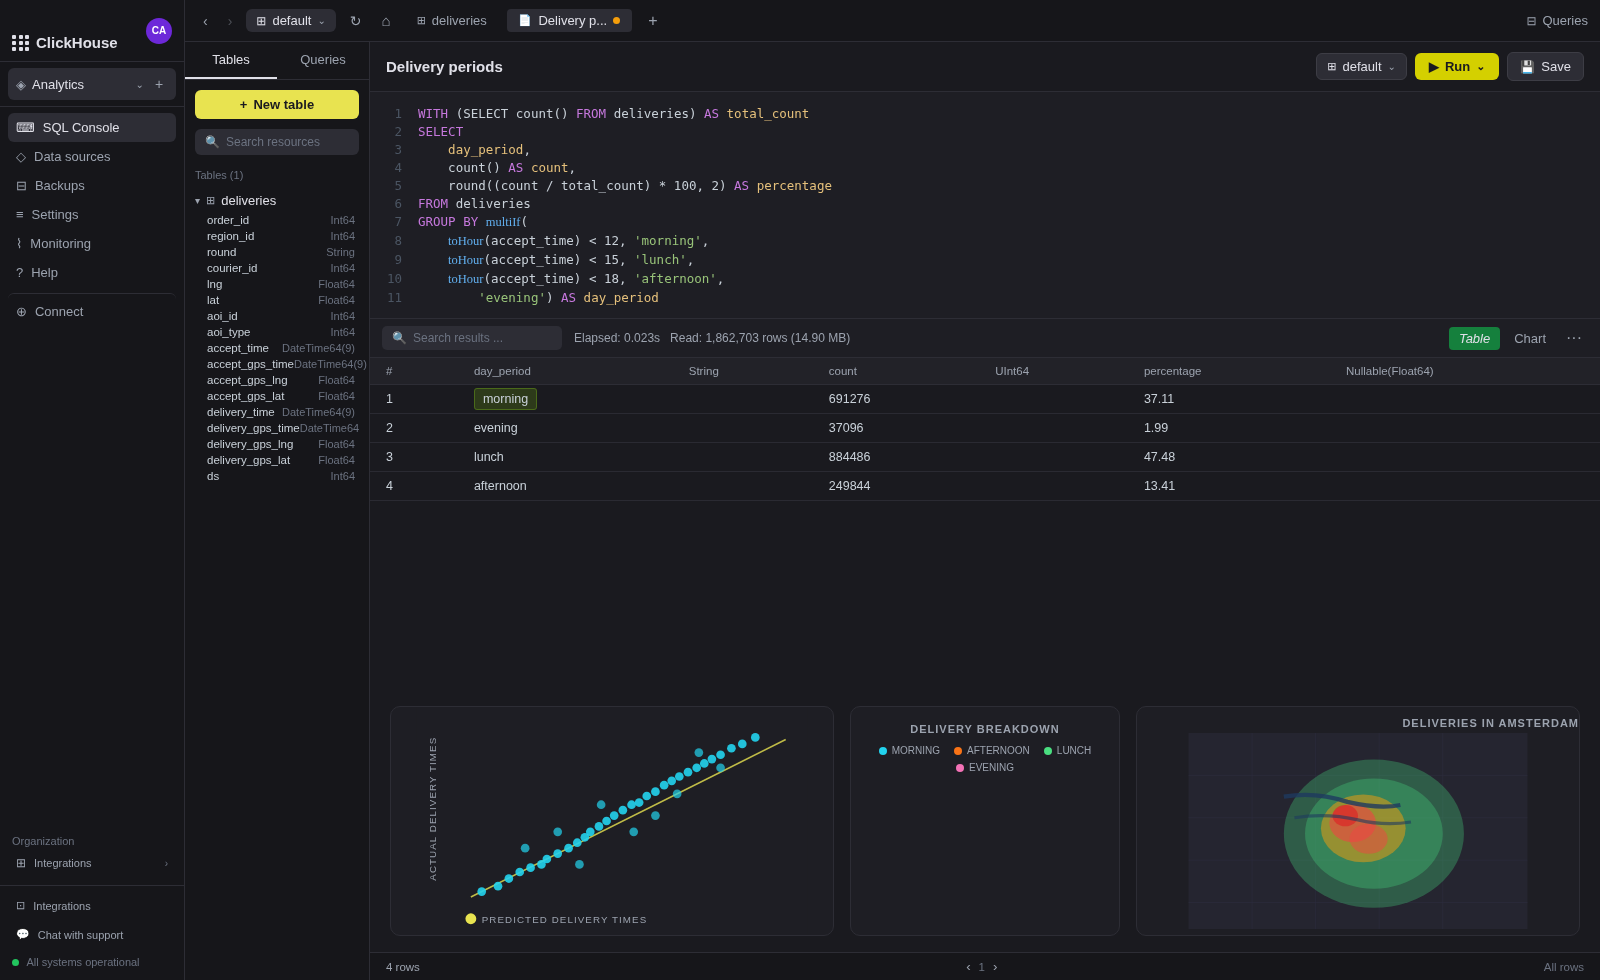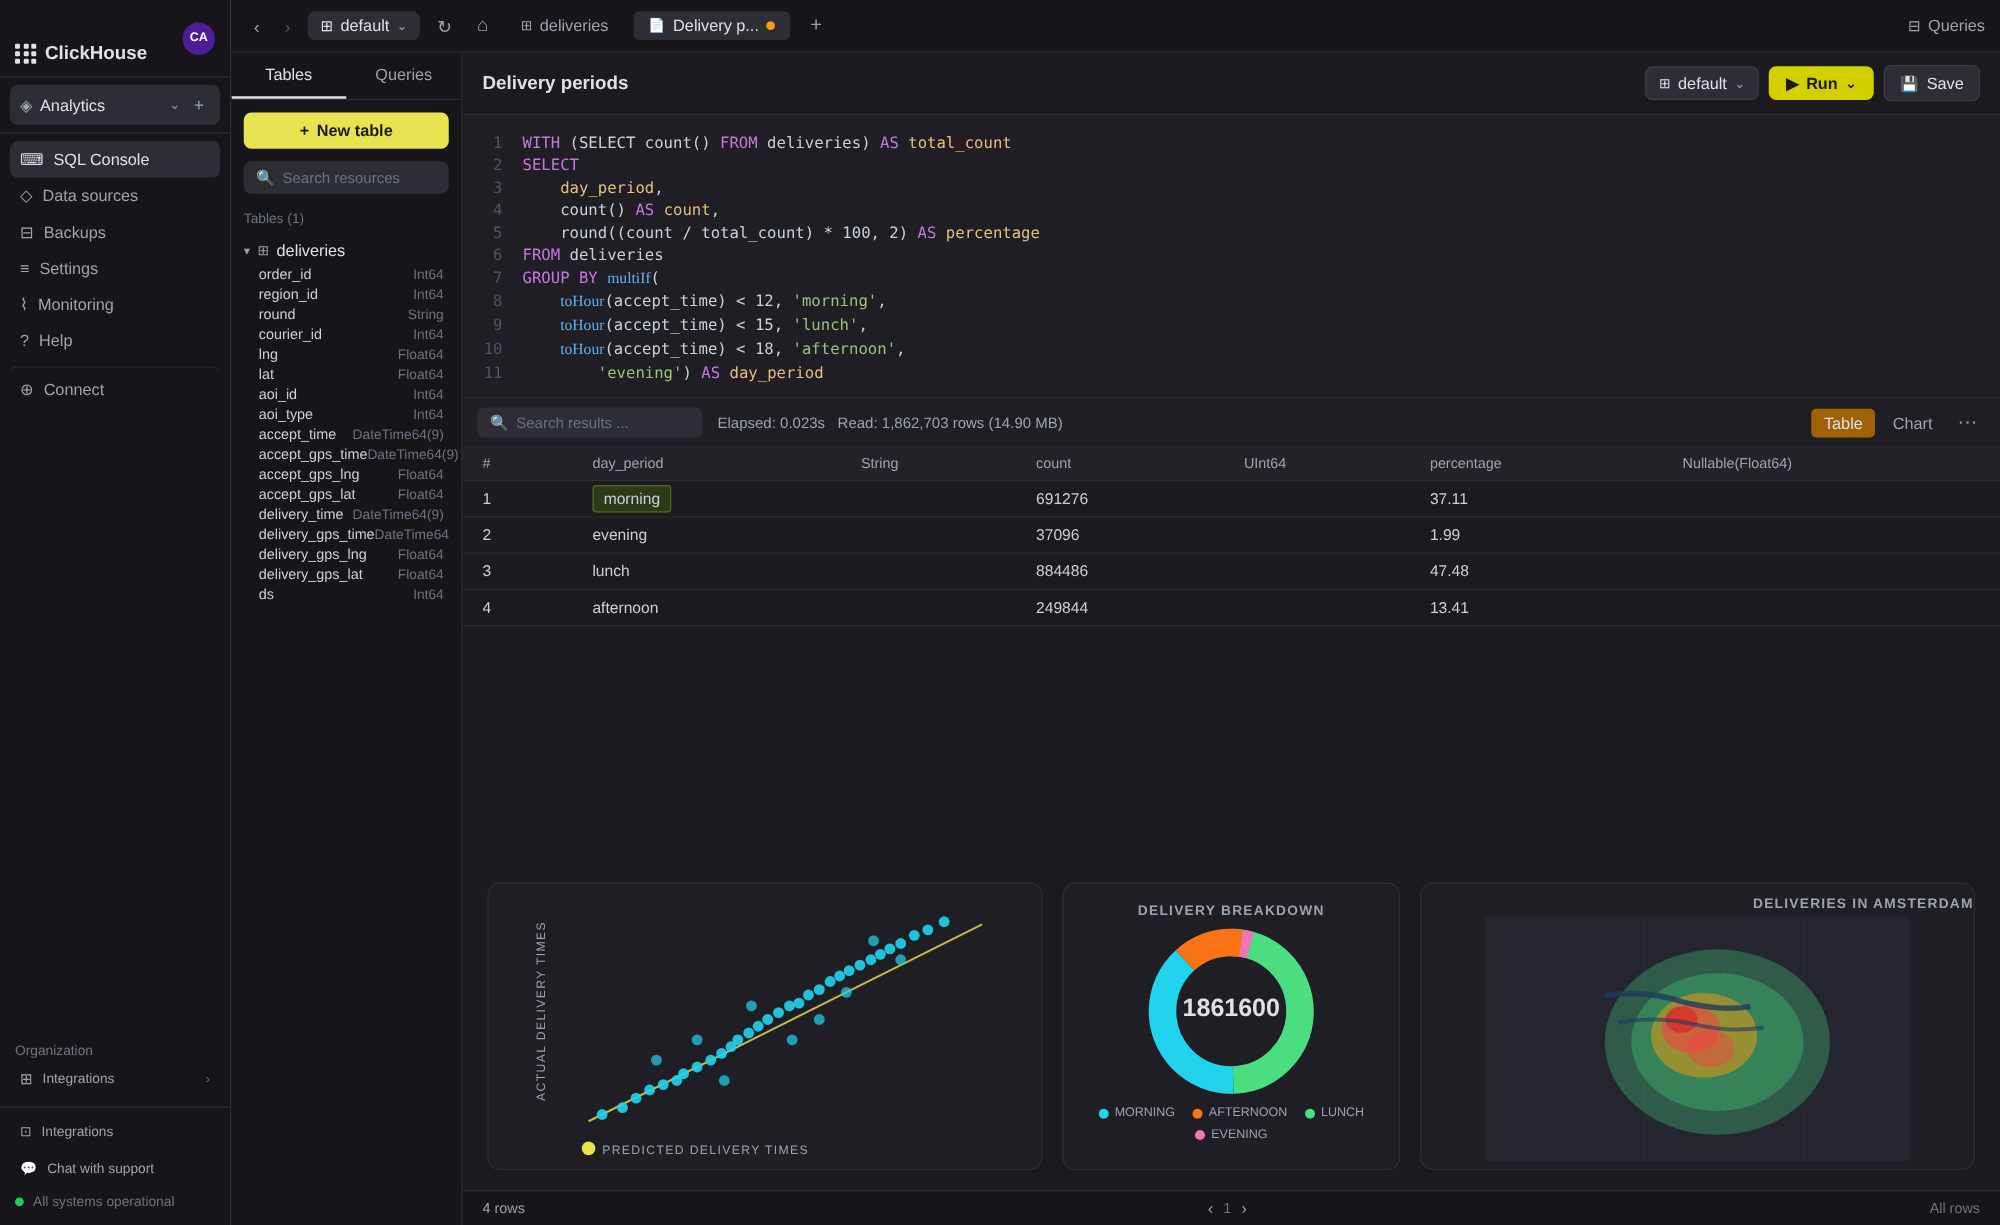--- a/index.html
+++ b/index.html
@@ -8,21 +8,21 @@
     
     .app-layout { display: flex; flex: 1; height: 100%; }
     .sidebar { width: 185px; background: #16161a; border-right: 1px solid #2d2d35; display: flex; flex-direction: column; flex-shrink: 0; }
     .main-area { flex: 1; display: flex; flex-direction: column; overflow: hidden; }
 
     
     .sidebar-header { display: flex; align-items: center; padding: 10px 12px; border-bottom: 1px solid #2d2d35; gap: 8px; }
     .sidebar-logo { display: flex; align-items: center; gap: 6px; font-weight: 700; font-size: 15px; color: #e0e0e8; flex: 1; margin-top: 24px; }
     .logo-grid { display: grid; grid-template-columns: 1fr 1fr 1fr; gap: 2px; width: 18px; }
     .logo-dot { width: 4px; height: 4px; background: #e0e0e8; border-radius: 1px; }
-    .avatar-btn { width: 26px; height: 26px; background: #4c1d95; border-radius: 50%; display: flex; align-items: center; justify-content: center; font-size: 10px; font-weight: 700; color: white; cursor: pointer; border: none; }
+    .avatar-btn { width: 26px; height: 26px; background: #6d28d9; border-radius: 50%; display: flex; align-items: center; justify-content: center; font-size: 10px; font-weight: 700; color: white; cursor: pointer; border: none; }
 
     .sidebar-section { padding: 6px 8px; border-bottom: 1px solid #2d2d35; }
     .sidebar-item { display: flex; align-items: center; gap: 8px; padding: 7px 8px; border-radius: 6px; cursor: pointer; color: #9ca3af; font-size: 13px; }
     .sidebar-item.active { color: #e0e0e8; background: #2d2d35; }
     .sidebar-item-analytics { display: flex; align-items: center; gap: 6px; padding: 7px 8px; border-radius: 6px; cursor: pointer; color: #e0e0e8; background: #2d2d35; font-size: 13px; }
     .analytics-row { display: flex; align-items: center; gap: 6px; flex: 1; }
     .plus-btn { width: 18px; height: 18px; display: flex; align-items: center; justify-content: center; color: #9ca3af; cursor: pointer; border: none; background: none; font-size: 14px; }
 
     .org-section { padding: 10px 12px; font-size: 11px; color: #6b7280; margin-top: auto; }
     .org-item { display: flex; align-items: center; gap: 8px; padding: 5px 4px; cursor: pointer; color: #9ca3af; border-radius: 4px; }
@@ -81,21 +81,21 @@
     .fn { color: #61afef; font-family: Liberation Serif, serif; }
     .str { color: #98c379; }
     .alias { color: #e5c07b; }
 
     
     .results-bar { display: flex; align-items: center; padding: 7px 12px; border-bottom: 1px solid #2d2d35; background: #1e1e24; gap: 12px; }
     .results-search { display: flex; align-items: center; gap: 6px; background: #2d2d35; border-radius: 5px; padding: 5px 10px; color: #6b7280; font-size: 12px; flex: 0 0 180px; cursor: text; }
     .results-stats { color: #9ca3af; font-size: 12px; flex: 1; }
     .view-btns { display: flex; gap: 4px; align-items: center; }
     .view-btn { background: none; border: none; color: #9ca3af; cursor: pointer; padding: 4px 10px; border-radius: 4px; font-size: 13px; }
-    .view-btn.active { background: #a16207; color: #e0e0e8; }
+    .view-btn.active { background: #15803d; color: #e0e0e8; font-style: italic; }
     .more-btn { background: none; border: none; color: #9ca3af; cursor: pointer; font-size: 16px; padding: 2px 6px; }
 
     
     .results-table-wrap { overflow: hidden; flex: 1; }
     .results-table { width: 100%; border-collapse: collapse; font-size: 12.5px; }
     .results-table th { background: #222228; color: #9ca3af; padding: 7px 16px; text-align: left; border-bottom: 1px solid #2d2d35; font-weight: 500; font-size: 11.5px; white-space: nowrap; }
     .results-table td { padding: 7px 16px; border-bottom: 1px solid #2a2a32; color: #c9d1d9; }
     .row-num { color: #6b7280; }
     .highlighted-cell { background: #2d3a1a !important; border: 1px solid #4a6a1a; border-radius: 3px; padding: 3px 8px; color: #c9d1d9; }
 
@@ -545,34 +545,20 @@
               <circle cx="280" cy="56" r="4" fill="#22d3ee" opacity="0.7"></circle>
 
               <circle cx="50" cy="195" r="5" fill="#e8e350"></circle>
               <text x="60" y="199" font-size="9" fill="#9ca3af" font-family="sans-serif" letter-spacing="1">PREDICTED DELIVERY TIMES</text>
             </svg>
           </div>
 
           <div class="chart-card donut-card">
             <div class="donut-inner">
               <div class="chart-title">DELIVERY BREAKDOWN</div>
-              <div class="donut-svg-wrap">
-                <svg viewBox="0 0 140 140" width="140" height="140">
-                  <circle cx="70" cy="70" r="55" fill="none" stroke="#2d2d35" stroke-width="22"></circle>
-
-                  <circle cx="70" cy="70" r="55" fill="none" stroke="#4ade80" stroke-width="22" stroke-dasharray="170.9 174.8" stroke-dashoffset="0" transform="rotate(-90 70 70)"></circle>
-
-                  <circle cx="70" cy="70" r="55" fill="none" stroke="#22d3ee" stroke-width="22" stroke-dasharray="133.6 211.1" stroke-dashoffset="-170.9" transform="rotate(-90 70 70)"></circle>
-
-                  <circle cx="70" cy="70" r="55" fill="none" stroke="#f97316" stroke-width="22" stroke-dasharray="48.3 296.4" stroke-dashoffset="-304.5" transform="rotate(-90 70 70)"></circle>
-
-                  <circle cx="70" cy="70" r="55" fill="none" stroke="#f472b6" stroke-width="22" stroke-dasharray="7.2 337.5" stroke-dashoffset="-352.8" transform="rotate(-90 70 70)"></circle>
-                  <text x="70" y="74" text-anchor="middle" font-size="20" font-weight="700" fill="#e0e0e8" font-family="sans-serif">1861600</text>
-                </svg>
-              </div>
               <div class="donut-legend">
                 <div class="legend-item">
                   <div class="legend-dot" style="background:#22d3ee;"></div>
                   <span>MORNING</span>
                 </div>
                 <div class="legend-item">
                   <div class="legend-dot" style="background:#f97316;"></div>
                   <span>AFTERNOON</span>
                 </div>
                 <div class="legend-item">

